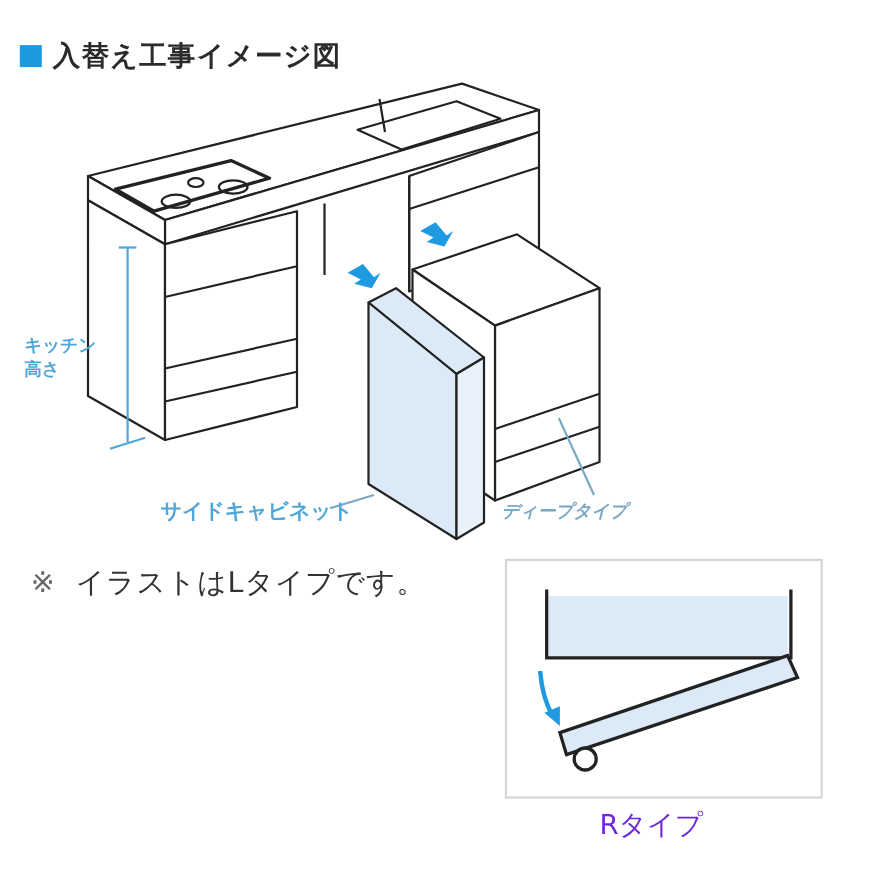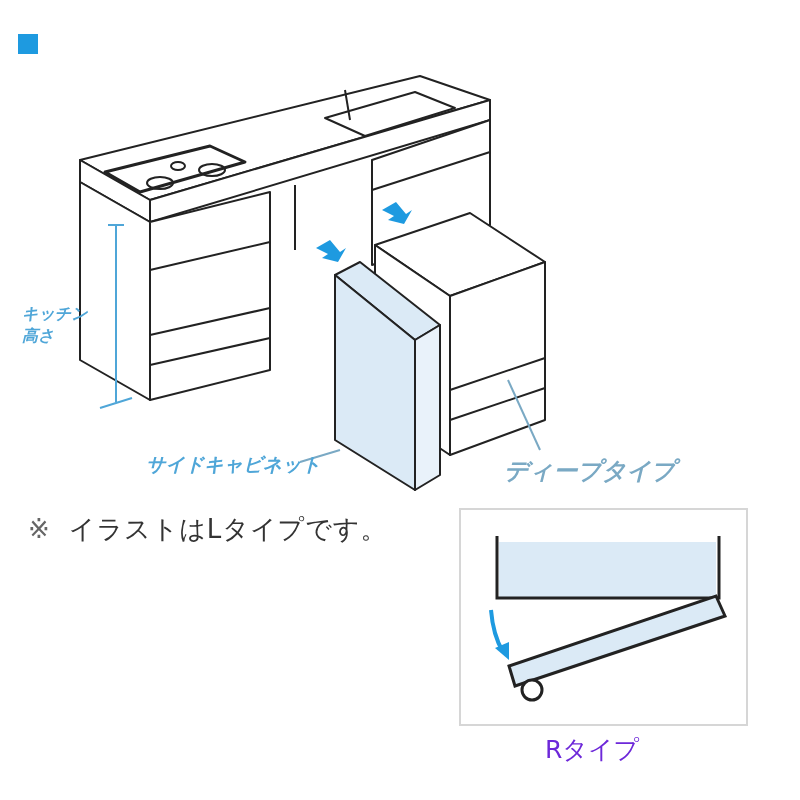--- a/index.html
+++ b/index.html
@@ -3,33 +3,34 @@
 <meta charset="utf-8">
 <style>
   html, body { margin:0; padding:0; background:#ffffff; }
   body { width:800px; height:800px; position:relative; overflow:hidden;
          font-family:"DejaVu Sans", sans-serif; }
   .title { position:absolute; left:18px; top:34px; display:flex; align-items:center; gap:10px; }
   .title .sq { width:20px; height:20px; background:#1e9ae0; }
   .title .txt { font-size:25px; font-weight:bold; color:#2b2b2b; letter-spacing:1px; }
   .note { position:absolute; left:28px; top:512px; font-size:26px; color:#333; letter-spacing:1px;text-align:right; }
   .note .mark { color:#666; margin-right:18px; }
-  .lbl { position:absolute; color:#4fa6d8; font-size:16px; font-weight:bold;font-style:italic; }
+  .lbl { position:absolute; color:#4fa6d8; font-size:16px; font-weight:bold; }
   .lbl-h { left:22px; top:303px; line-height:22px; }
   .lbl-side { left:146px; top:452px; font-size:19px; }
-  .lbl-deep { left:504px; top:455px; color:#7aa9c4; font-style:italic; font-size:24px; }
+  .lbl-deep { left:456px; top:455px; color:#7aa9c4; font-style:italic; font-size:16px; }
   .rbox { position:absolute; left:459px; top:508px; width:285px; height:214px; border:2px solid #d6d6d6; }
   .rlabel { position:absolute; left:545px; top:733px; font-size:25px; color:#6d28d9; }
   svg.main { position:absolute; left:0; top:0; }
 </style>
 </head>
 <body>
 
 <div class="title">
   <div class="sq"></div>
+  <span class="txt">入替え工事イメージ図</span>
 </div>
 
 <svg class="main" width="800" height="800">
   <g stroke="#222" stroke-width="2" fill="none" stroke-linejoin="round">
 
     <polygon points="80,160 420,76 490,100 150,200" fill="#fff"></polygon>
     <polygon points="150,200 490,100 490,120 150,222" fill="#fff"></polygon>
     <polygon points="80,160 150,200 150,222 80,182" fill="#fff"></polygon>
 
     <polygon points="105,172 210,146 245,162 140,192" fill="#fff" stroke-width="3"></polygon>

